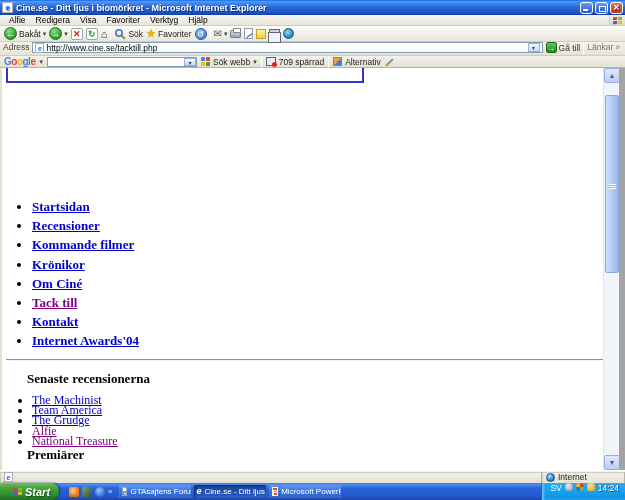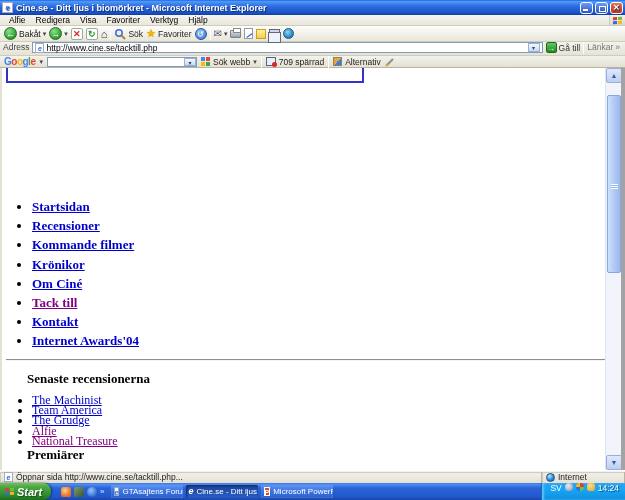--- a/index.html
+++ b/index.html
@@ -91,21 +91,21 @@
   .dice { display:grid; grid-template-columns:4px 4px; grid-template-rows:4px 4px; gap:1px; }
   .dice i:nth-child(1){background:#4285f4;} .dice i:nth-child(2){background:#ea4335;}
   .dice i:nth-child(3){background:#fbbc05;} .dice i:nth-child(4){background:#34a853;}
   .block-icon { width:10px; height:9px; background:#e8eefc; border:1px solid #567; position:relative; }
   .block-icon::after { content:""; position:absolute; right:-2px; bottom:-2px; width:5px; height:5px; border-radius:50%; background:#d22; }
   .alt-icon { width:9px; height:9px; background:linear-gradient(135deg,#e8a33d 50%,#3d7be8 50%); border:1px solid #885; }
   .g-item { display:flex; align-items:center; gap:3px; color:#222; }
 
   
   .viewport { flex:1; background:#fff; position:relative; overflow:hidden;
-    border-left:2px solid #e4e1d3; border-right:4px solid #a3a3a3; }
+    border-left:2px solid #e4e1d3; border-right:6px solid #a3a3a3; }
   .banner-box { position:absolute; left:4px; top:-9px; width:358px; height:24px;
     border:2px solid #3333cc; background:#fff; }
   .nav-list { position:absolute; left:30px; top:133px; list-style:disc; font-family:"Liberation Serif", serif; }
   .nav-list li { margin-bottom:7.2px; font-size:13px; line-height:12px; }
   .page-link { font-weight:bold; color:#0000cc; text-decoration:underline; cursor:pointer; }
   .page-link.visited { color:#800080; }
   .content-hr { position:absolute; left:4px; top:291px; width:601px; height:2px;
     border-top:1px solid #8e8e8e; border-bottom:1px solid #f4f4f4; }
   .section-heading { position:absolute; left:25px; font-family:"Liberation Serif", serif;
     font-weight:bold; font-size:13px; color:#000; }
@@ -133,21 +133,21 @@
   .sb-panel { height:11px; display:flex; align-items:center; gap:3px; padding:0 4px;
     border-right:1px solid #b8b4a4; box-shadow:inset 1px 1px 1px #cdc9ba; }
   .sb-text { flex:1; }
   .sb-zone { width:83px; }
   .globe { width:9px; height:9px; border-radius:50%;
     background:radial-gradient(circle at 35% 30%, #bfe6ff, #2f8fd6 55%, #1a5fa0); border:1px solid #174f85; }
 
   
   .taskbar { height:17px; display:flex; align-items:stretch;
     background:linear-gradient(180deg,#3a78e8 0%, #4f8cf2 8%, #2a62d8 30%, #2258cc 80%, #1a47a8 100%); }
-  .start-btn { display:flex; align-items:center; gap:3px; padding:0 9px 0 5px; margin-right:6px;
+  .start-btn { display:flex; align-items:center; gap:3px; padding:0 9px 0 13px; margin-right:6px;
     background:linear-gradient(180deg,#71bf5e 0%, #4aa73f 25%, #2f8b2e 70%, #1e6e1e 100%);
     border-radius:0 8px 8px 0; color:#fff; font-weight:bold; font-style:italic; font-size:11px;
     text-shadow:1px 1px 1px #14521a; box-shadow:1px 0 2px #0a3a6e; }
   .quicklaunch { display:flex; align-items:center; gap:3px; padding:0 4px; }
   .ql-icon { width:10px; height:10px; border-radius:2px; }
   .ql-1 { background:radial-gradient(circle at 40% 35%, #ffd08a, #e86a1a 70%); }
   .ql-2 { background:linear-gradient(135deg,#7aa06a,#39513a); }
   .ql-3 { background:radial-gradient(circle at 40% 35%, #9cc4f5, #2f6fd6 70%); border-radius:50%; }
   .ql-more { color:#dce8fb; font-size:8px; }
   .tasks { display:flex; align-items:center; gap:3px; flex:1; padding:0 2px; overflow:hidden; }
@@ -323,21 +323,20 @@
     <div class="scrollbar">
       <div class="sb-btn sb-up">▲</div>
       <div class="sb-thumb"></div>
       <div class="sb-btn sb-down">▼</div>
     </div>
   </div>
 
   <div class="statusbar">
     <span class="sb-panel sb-text">
       <span class="ie-doc">e</span>
-      <span>Öppnar sida http://www.cine.se/tacktill.php...</span>
     </span>
     <span class="sb-panel sb-zone">
       <span class="globe"></span>
       <span>Internet</span>
     </span>
   </div>
 
   <div class="taskbar">
     <span class="start-btn">
       <span class="winflag">

